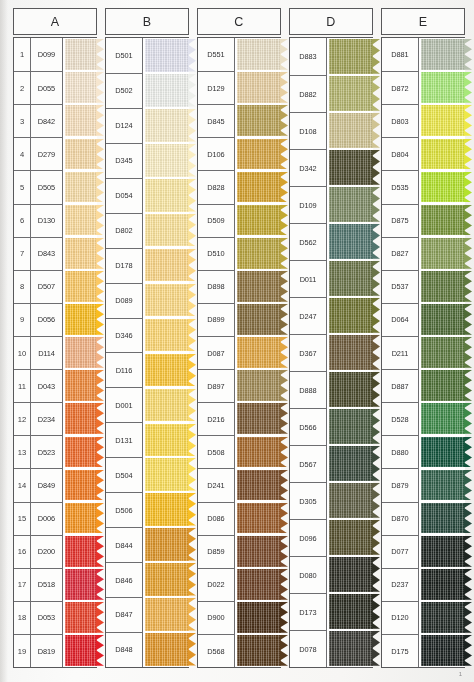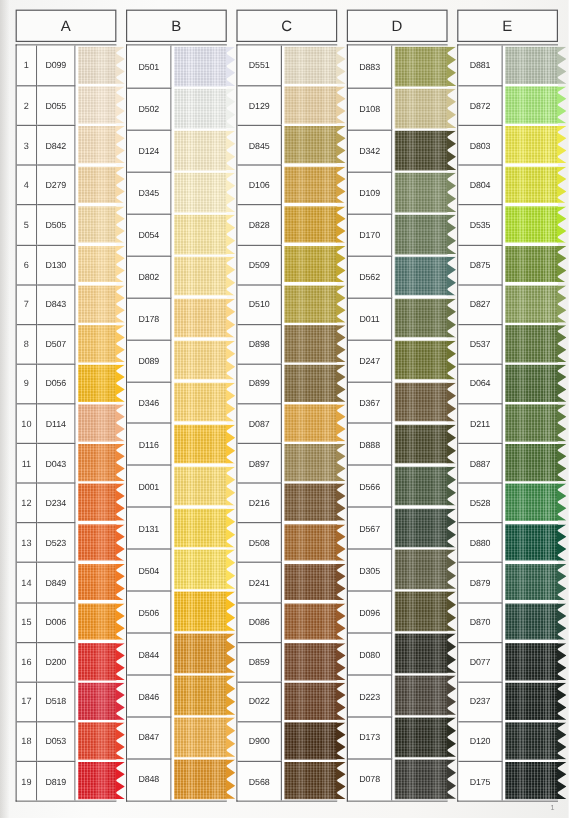--- a/index.html
+++ b/index.html
@@ -869,20 +869,32 @@
               <div class="swatch">
                 <div class="band" style="background: rgb(160, 162, 88);"></div>
                 <div class="tex"></div>
                 <svg class="zig" viewBox="0 0 8 24" preserveAspectRatio="none">
                   <path d="M0,0 L8,0 L0,4 L8,8 L0,12 L8,16 L0,20 L8,24 L0,24 Z" fill="#a0a258"></path>
                 </svg>
               </div>
             </div>
           </div>
           <div class="row">
+            <div class="cell-code">D882</div>
+            <div class="swatch-wrap">
+              <div class="swatch">
+                <div class="band" style="background: rgb(180, 181, 110);"></div>
+                <div class="tex"></div>
+                <svg class="zig" viewBox="0 0 8 24" preserveAspectRatio="none">
+                  <path d="M0,0 L8,0 L0,4 L8,8 L0,12 L8,16 L0,20 L8,24 L0,24 Z" fill="#b4b56e"></path>
+                </svg>
+              </div>
+            </div>
+          </div>
+          <div class="row">
             <div class="cell-code">D108</div>
             <div class="swatch-wrap">
               <div class="swatch">
                 <div class="band" style="background: rgb(207, 195, 146);"></div>
                 <div class="tex"></div>
                 <svg class="zig" viewBox="0 0 8 24" preserveAspectRatio="none">
                   <path d="M0,0 L8,0 L0,4 L8,8 L0,12 L8,16 L0,20 L8,24 L0,24 Z" fill="#cfc392"></path>
                 </svg>
               </div>
             </div>
@@ -905,32 +917,20 @@
               <div class="swatch">
                 <div class="band" style="background: rgb(125, 138, 100);"></div>
                 <div class="tex"></div>
                 <svg class="zig" viewBox="0 0 8 24" preserveAspectRatio="none">
                   <path d="M0,0 L8,0 L0,4 L8,8 L0,12 L8,16 L0,20 L8,24 L0,24 Z" fill="#7d8a64"></path>
                 </svg>
               </div>
             </div>
           </div>
           <div class="row">
-            <div class="cell-code">D170</div>
-            <div class="swatch-wrap">
-              <div class="swatch">
-                <div class="band" style="background: rgb(109, 125, 92);"></div>
-                <div class="tex"></div>
-                <svg class="zig" viewBox="0 0 8 24" preserveAspectRatio="none">
-                  <path d="M0,0 L8,0 L0,4 L8,8 L0,12 L8,16 L0,20 L8,24 L0,24 Z" fill="#6d7d5c"></path>
-                </svg>
-              </div>
-            </div>
-          </div>
-          <div class="row">
             <div class="cell-code">D562</div>
             <div class="swatch-wrap">
               <div class="swatch">
                 <div class="band" style="background: rgb(82, 117, 110);"></div>
                 <div class="tex"></div>
                 <svg class="zig" viewBox="0 0 8 24" preserveAspectRatio="none">
                   <path d="M0,0 L8,0 L0,4 L8,8 L0,12 L8,16 L0,20 L8,24 L0,24 Z" fill="#52756e"></path>
                 </svg>
               </div>
             </div>
@@ -1032,32 +1032,20 @@
             </div>
           </div>
           <div class="row">
             <div class="cell-code">D080</div>
             <div class="swatch-wrap">
               <div class="swatch">
                 <div class="band" style="background: rgb(46, 47, 38);"></div>
                 <div class="tex"></div>
                 <svg class="zig" viewBox="0 0 8 24" preserveAspectRatio="none">
                   <path d="M0,0 L8,0 L0,4 L8,8 L0,12 L8,16 L0,20 L8,24 L0,24 Z" fill="#2e2f26"></path>
-                </svg>
-              </div>
-            </div>
-          </div>
-          <div class="row">
-            <div class="cell-code">D223</div>
-            <div class="swatch-wrap">
-              <div class="swatch">
-                <div class="band" style="background: rgb(74, 68, 58);"></div>
-                <div class="tex"></div>
-                <svg class="zig" viewBox="0 0 8 24" preserveAspectRatio="none">
-                  <path d="M0,0 L8,0 L0,4 L8,8 L0,12 L8,16 L0,20 L8,24 L0,24 Z" fill="#4a443a"></path>
                 </svg>
               </div>
             </div>
           </div>
           <div class="row">
             <div class="cell-code">D173</div>
             <div class="swatch-wrap">
               <div class="swatch">
                 <div class="band" style="background: rgb(43, 45, 34);"></div>
                 <div class="tex"></div>

